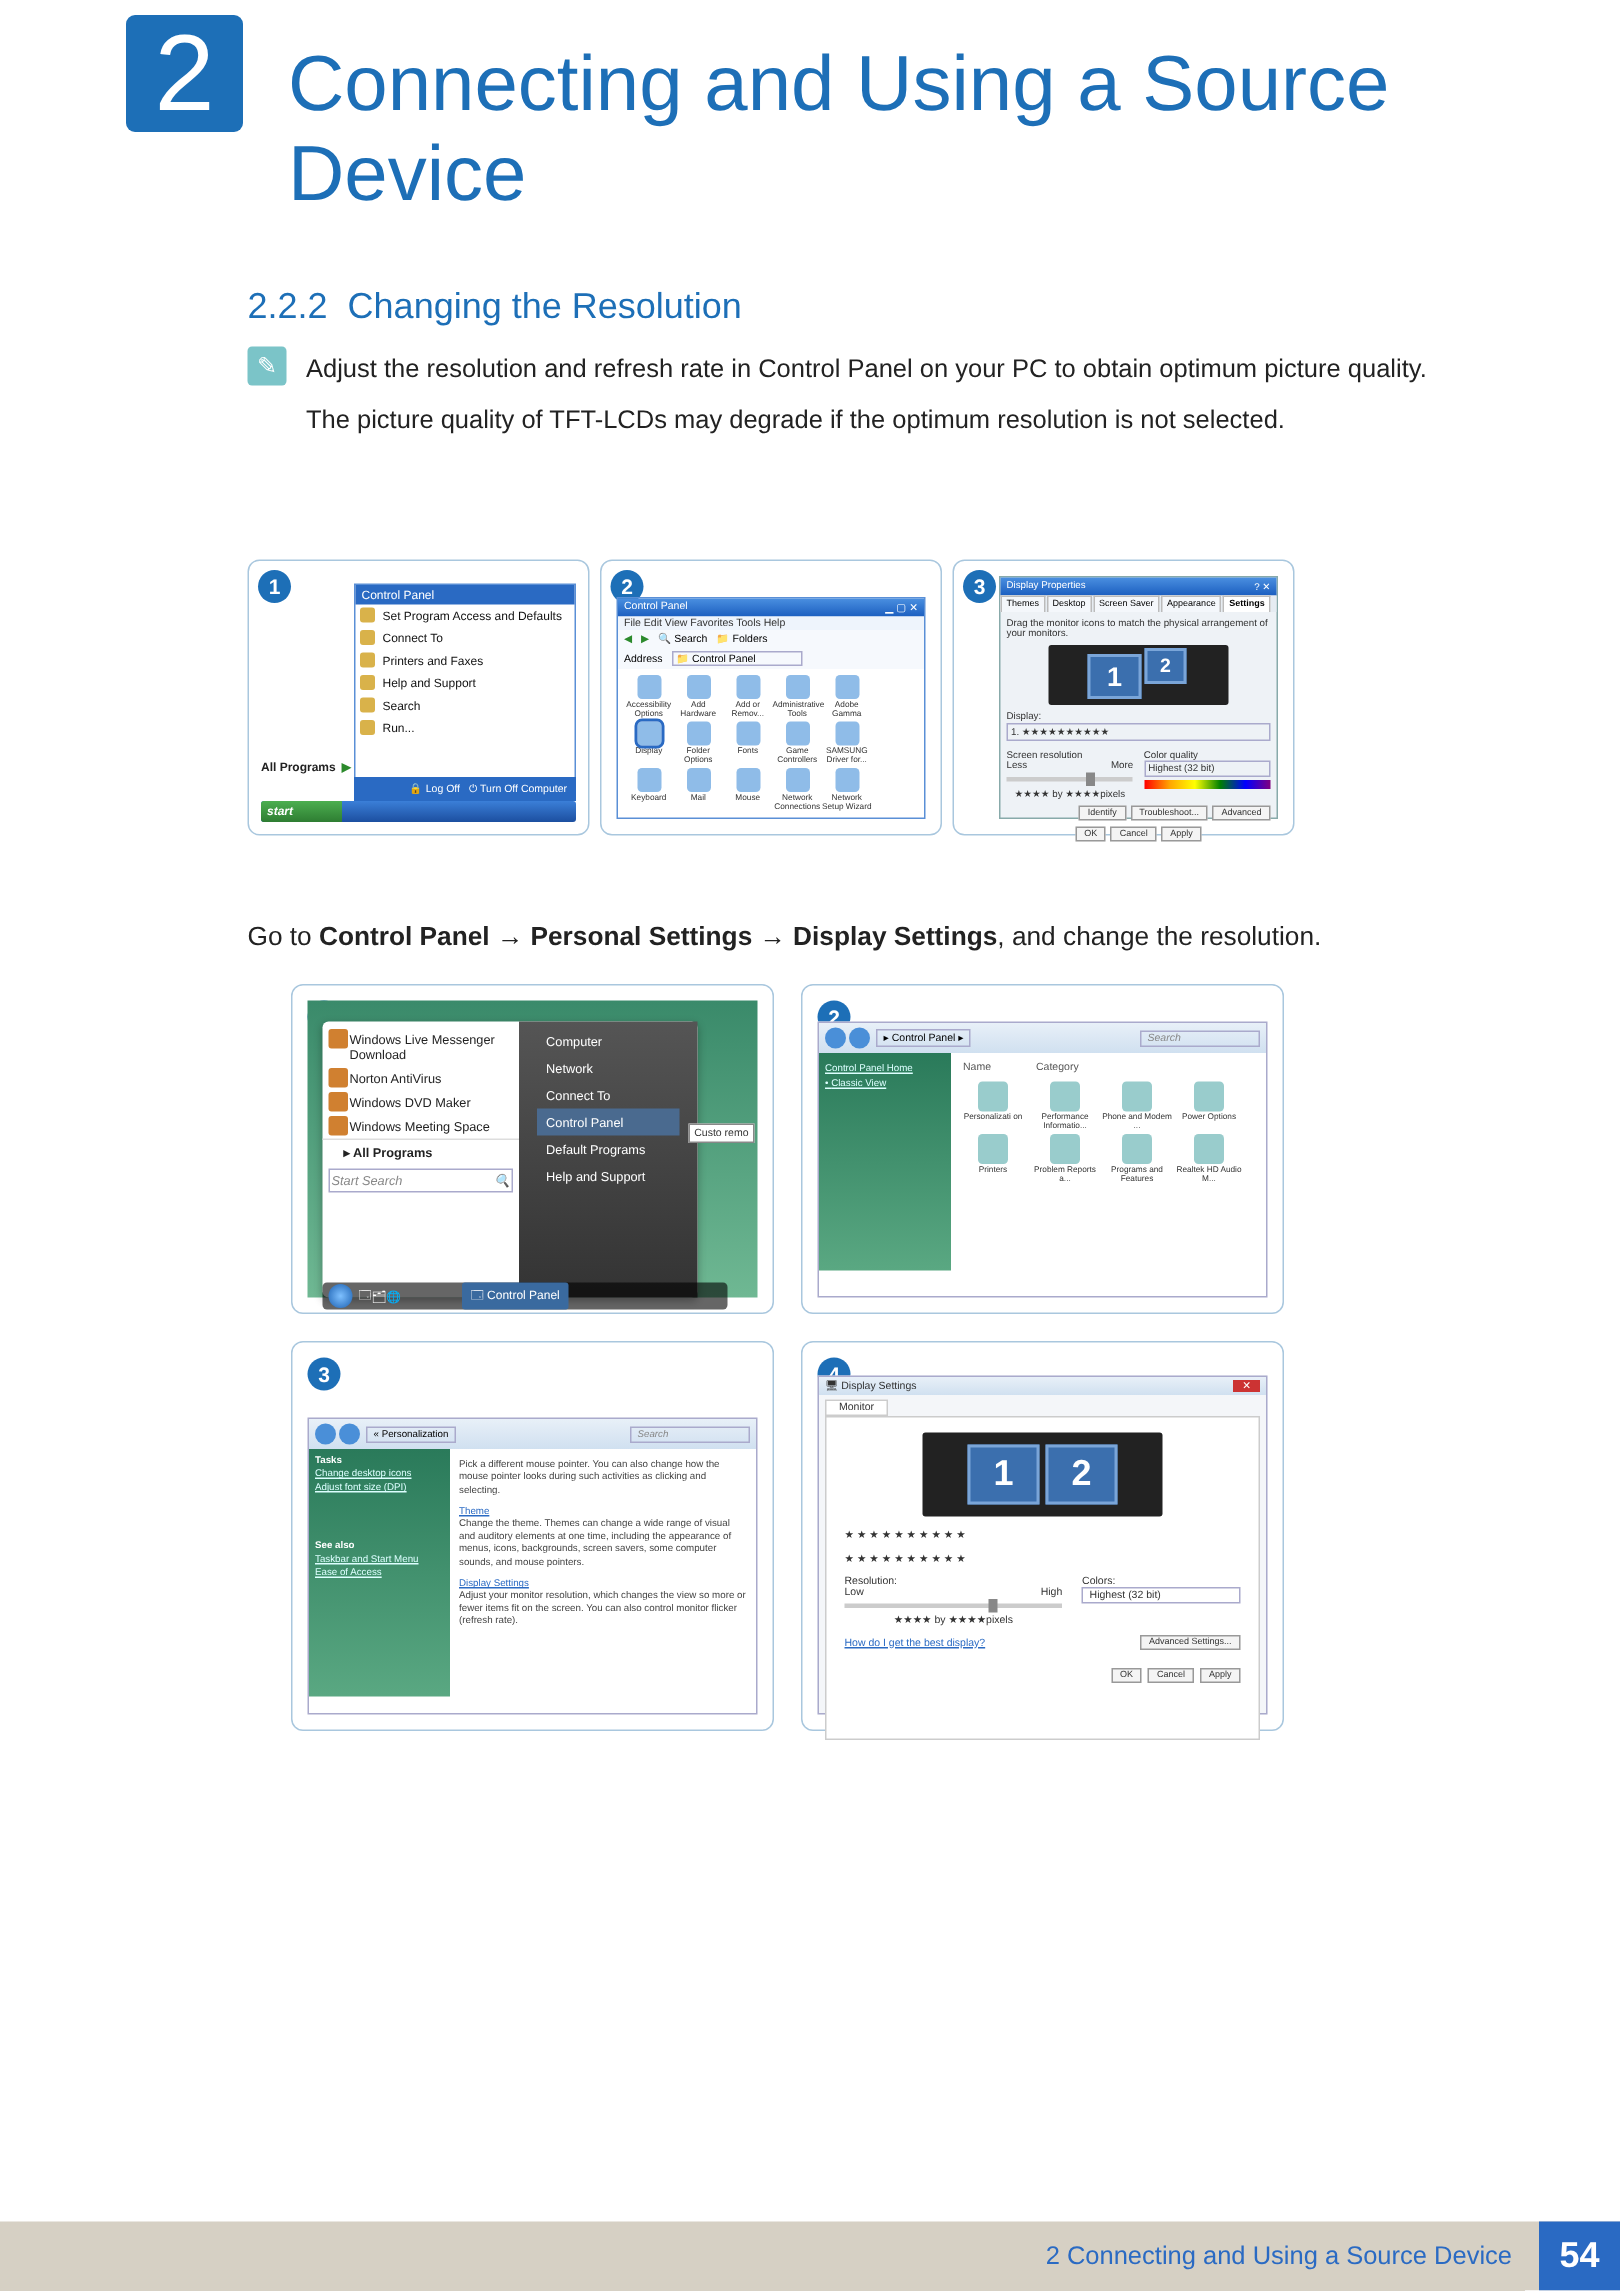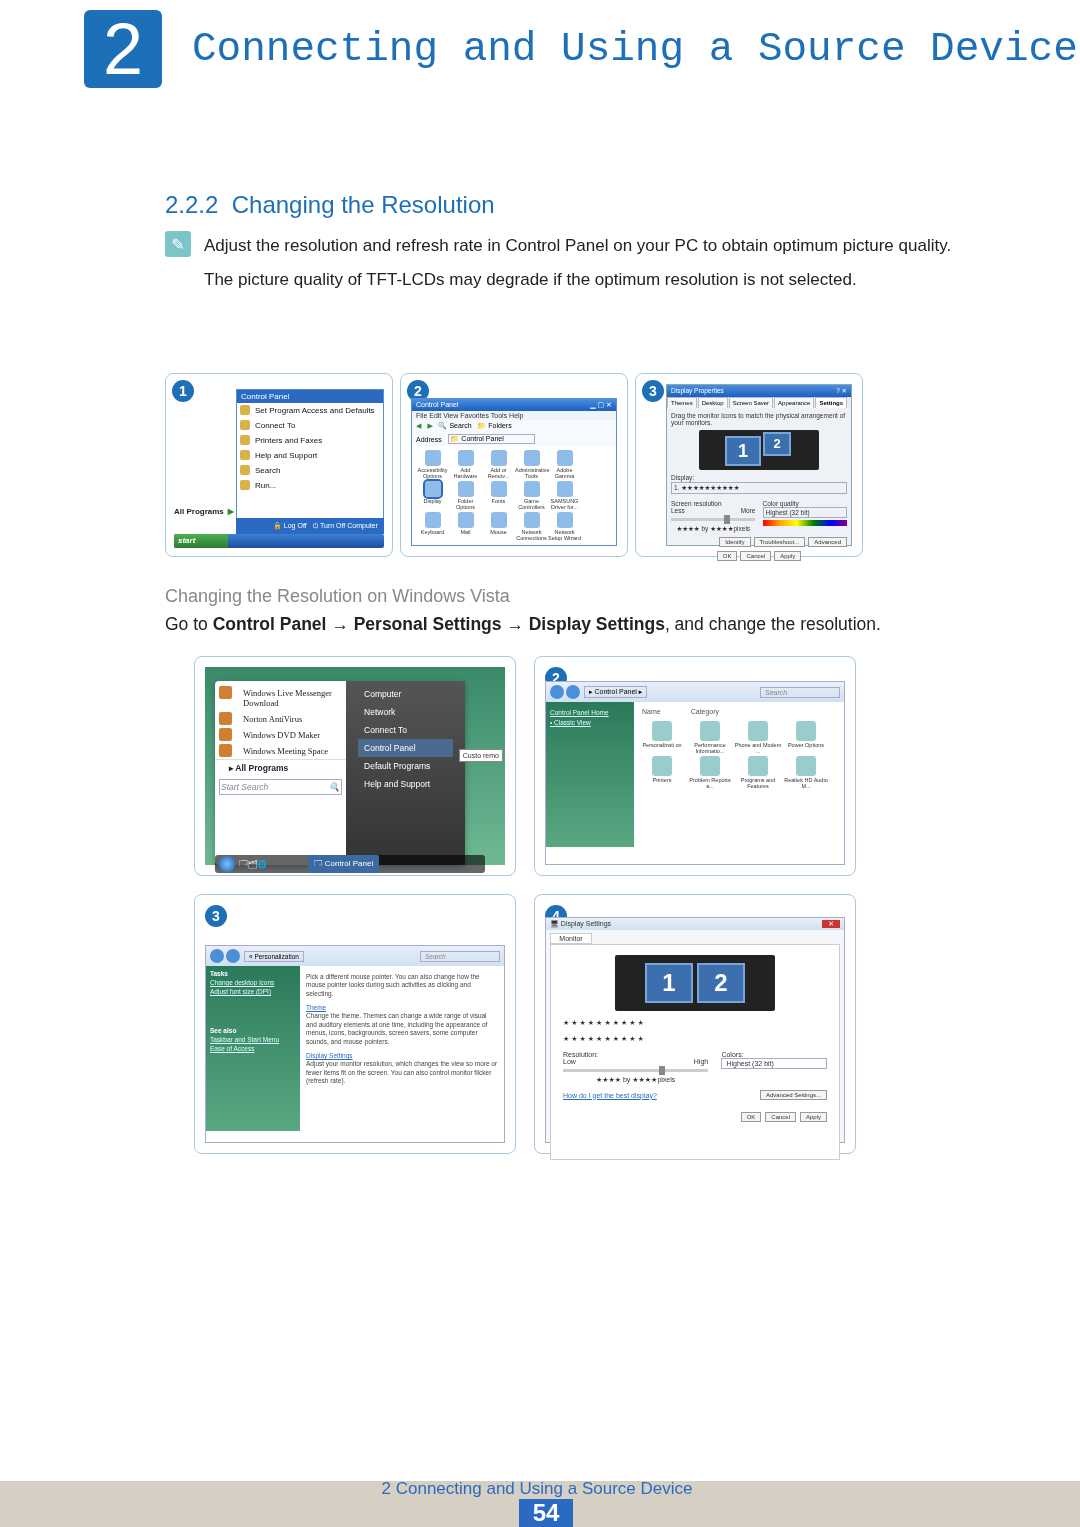--- a/index.html
+++ b/index.html
@@ -27,24 +27,23 @@
     font-size: 72px;
     font-weight: 300;
     line-height: 78px;
     text-align: center;
     font-family: Arial, sans-serif;
   }
   .chapter-title {
     position: absolute;
     left: 192px;
     top: 26px;
-    font-size: 41px;
+    font-size: 52px;
     color: #1d6fb7;
     font-weight: 400;
-    font-family: Liberation Mono, monospace;
   }
   .section-title {
     position: absolute;
     left: 165px;
     top: 191px;
     font-size: 24px;
     color: #1d6fb7;
     font-weight: 400;
   }
   .note-icon {
@@ -170,21 +169,21 @@
   .dp-slider { height: 3px; background: #ccc; margin: 4px 0; position: relative; }
   .dp-slider::after { content: ''; position: absolute; right: 30%; top: -3px; width: 6px; height: 9px; background: #888; }
   .dp-btns { display: flex; justify-content: flex-end; gap: 3px; margin-top: 4px; }
   .dp-btns2 { display: flex; justify-content: center; gap: 3px; margin-top: 4px; }
   .wbtn { border: 1px solid #999; background: #f4f4f4; padding: 1px 5px; font-size: 6px; }
 
   
   .vs-bg { position: absolute; inset: 10px; background: linear-gradient(#3a8a6a,#6fb893); }
   .vs-menu { position: absolute; left: 20px; top: 24px; width: 250px; bottom: 10px; background: #fff; border-radius: 4px; display: flex; font-size: 8.5px; box-shadow: 0 2px 6px rgba(0,0,0,.3); }
   .vs-left { width: 58%; padding: 4px 0; }
-  .vs-left-item { padding: 3px 4px 3px 28px; position: relative; color: #222; font-family: Liberation Serif, serif; }
+  .vs-left-item { padding: 3px 4px 3px 18px; position: relative; color: #222; }
   .vs-left-item::before { content: ''; position: absolute; left: 4px; top: 1px; width: 13px; height: 13px; background: #d08030; border-radius: 2px; }
   .vs-allprog { border-top: 1px solid #ddd; padding: 3px 4px 3px 14px; font-weight: bold; color: #222; }
   .vs-search { margin: 3px 4px; border: 1px solid #aac; background: #fff; padding: 2px 1px; color: #888; font-style: italic; display:flex; justify-content:space-between;}
   .vs-right { width: 42%; background: linear-gradient(#555,#333); color: #fff; padding: 4px 12px; }
   .vs-right-item { padding: 4px 6px; }
   .vs-right-item.sel { background: #4a6a8f; }
   .vs-taskbar { position: absolute; left: 20px; right: 30px; bottom: 2px; height: 18px; background: rgba(0,0,0,.6); border-radius: 3px; display: flex; align-items: center; font-size: 8px; color: #fff; }
   .vs-orb { width: 16px; height: 16px; border-radius: 50%; background: radial-gradient(#7ec0ff,#1a5fb0); margin: 0 4px; }
   .vs-tb-cp { background: #3a6a9f; padding: 2px 6px; border-radius: 2px; margin-left: 40px; }
 
@@ -230,21 +229,20 @@
   .footer {
     position: absolute;
     left: 0; right: 0; bottom: 0;
     height: 46px;
     background: #d6d0c4;
     display: flex;
     align-items: center;
     justify-content: flex-end;
     font-size: 17px;
     color: #2a6ac3;
-    flex-direction: column;
   }
   .footer .chnum { color: #2a6ac3; margin-right: 6px; }
   .footer .pgnumbox {
     background: #2a6ac3;
     color: #fff;
     width: 54px;
     height: 46px;
     display: flex;
     align-items: center;
     justify-content: center;
@@ -376,21 +374,20 @@
         </div>
         <div class="dp-btns2">
           <div class="wbtn">OK</div>
           <div class="wbtn">Cancel</div>
           <div class="wbtn">Apply</div>
         </div>
       </div>
     </div>
   </div>
 
-  <div class="sub-heading-2">Changing the Resolution on Windows Vista</div>
   <div class="vista-instruction">
     <span>Go to </span><b>Control Panel</b><span> → </span><b>Personal Settings</b><span> → </span><b>Display Settings</b><span>, and change the resolution.</span>
   </div>
 
   <div class="sshot v1">
     <div class="step-badge" style="left:10px; top:10px;">1</div>
     <div class="vs-bg"></div>
     <div class="vs-menu">
       <div class="vs-left">
         <div class="vs-left-item">Windows Live Messenger Download</div>

